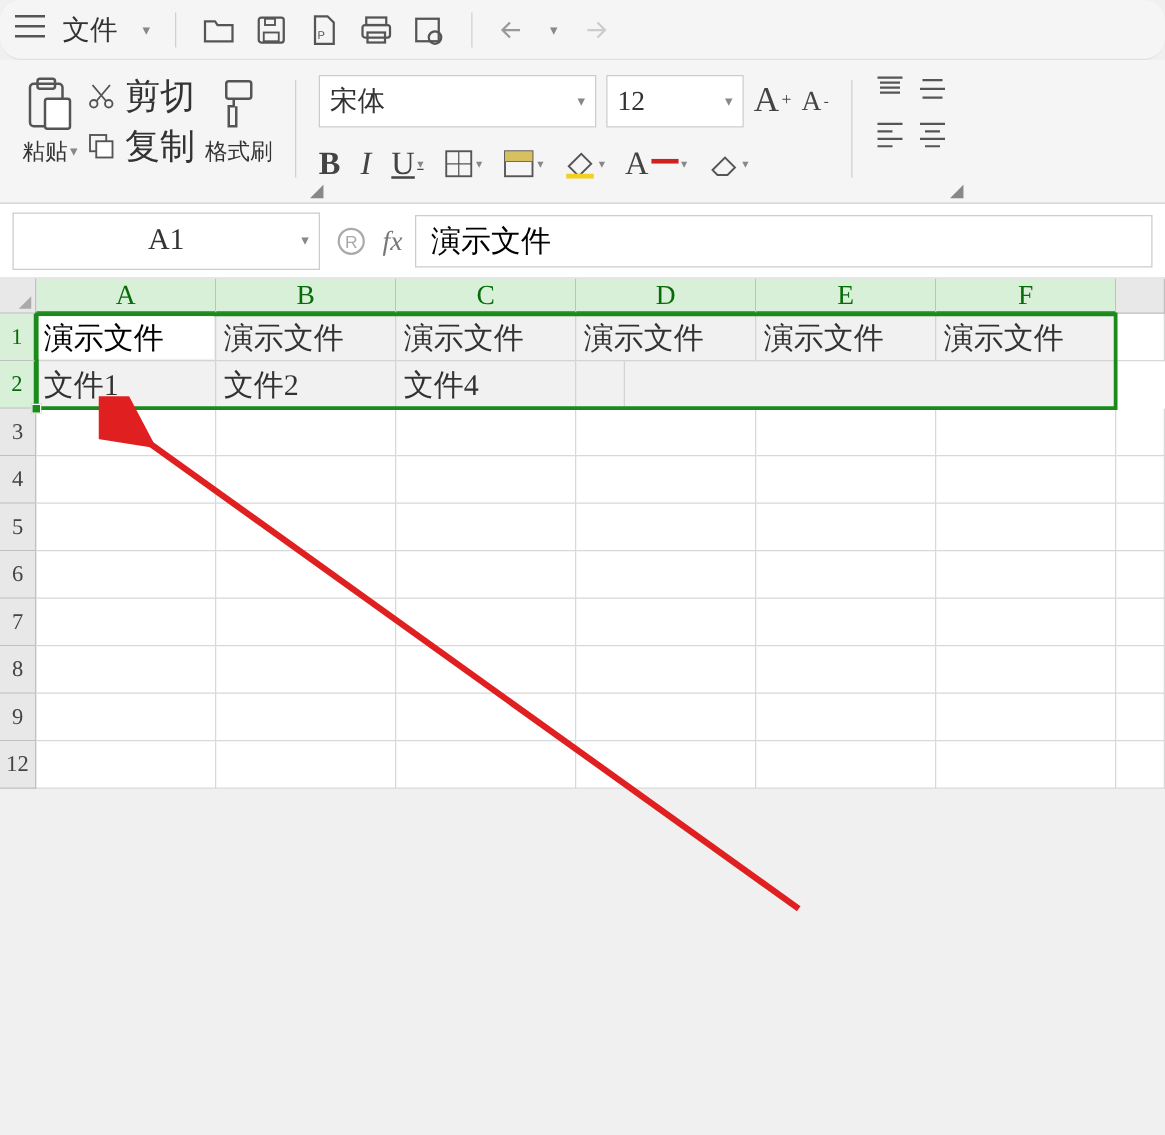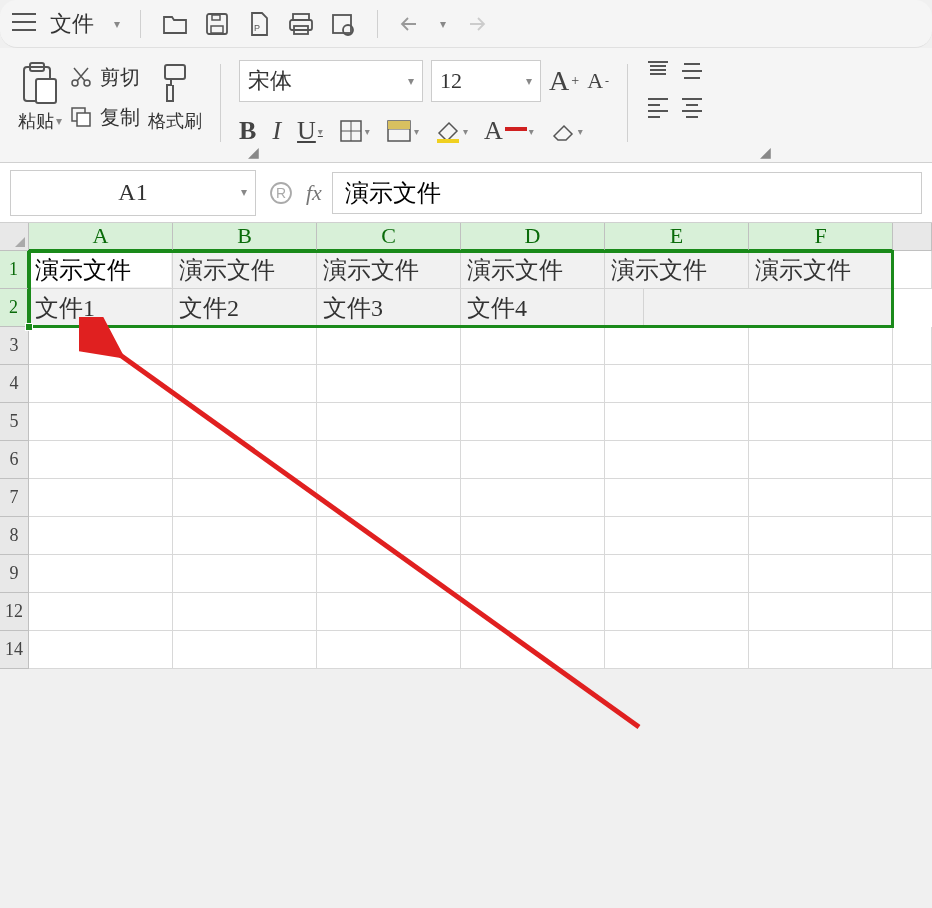--- a/index.html
+++ b/index.html
@@ -50,33 +50,33 @@
   display: flex;
   flex-direction: column;
   align-items: center;
   padding: 0 8px;
 }
 .ribbon-group-row { display: flex; align-items: center; gap: 8px; }
 .group-sep { width: 1px; background: #d0d0d0; align-self: stretch; margin: 4px 2px; }
 .big-btn { display: flex; flex-direction: column; align-items: center; gap: 4px; }
 .big-btn .icon-box { width: 44px; height: 44px; display:flex; align-items:center; justify-content:center; }
 .btn-caption { font-size: 18px; color: #333; display:flex; align-items:center; gap:2px;}
-.small-row-btn { display:flex; align-items:center; gap:8px; font-size:20px; color:#333; height:34px;}
+.small-row-btn { display:flex; align-items:center; gap:8px; font-size:28px; color:#333; height:34px;}
 .small-icon { width:22px; height:22px; display:inline-flex; align-items:center; justify-content:center; }
 .font-combo {
   background: #fff;
   border: 1px solid #ccc;
   height: 42px;
   display: flex;
   align-items: center;
   padding: 0 8px;
   font-size: 22px;
   color: #333;
 }
-.font-name-combo { width: 184px; justify-content: space-between; }
+.font-name-combo { width: 222px; justify-content: space-between; }
 .font-size-combo { width: 110px; justify-content: space-between; }
 .fmt-row { display:flex; align-items:center; gap:16px; margin-top:14px; flex-wrap: nowrap;}
 .fmt-btn { font-family: "Times New Roman", serif; font-size: 26px; color: #444; display:inline-flex; align-items:center; gap:2px;}
 .fmt-btn.italic { font-style: italic; }
 .fmt-btn.underline { text-decoration: underline; }
 .dialog-launcher {
   position: absolute;
   bottom: 2px;
   font-size: 14px;
   color: #888;
@@ -433,21 +433,20 @@
         <div class="cell">演示文件</div>
         <div class="cell">演示文件</div>
         <div class="cell">演示文件</div>
         <div class="cell">演示文件</div>
         <div class="cell" style="width: 39px;"></div>
       </div>
       <div class="grid-row">
         <div class="row-head sel">2</div>
         <div class="cell">文件1</div>
         <div class="cell">文件2</div>
-        <div class="cell">文件3</div>
         <div class="cell">文件4</div>
         <div class="cell" style="width: 39px;"></div>
       </div>
       <div class="grid-row">
         <div class="row-head">3</div>
         <div class="cell"></div>
         <div class="cell"></div>
         <div class="cell"></div>
         <div class="cell"></div>
         <div class="cell"></div>
@@ -509,30 +508,20 @@
         <div class="cell"></div>
         <div class="cell"></div>
         <div class="cell"></div>
         <div class="cell"></div>
         <div class="cell"></div>
         <div class="cell"></div>
         <div class="cell" style="width: 39px;"></div>
       </div>
       <div class="grid-row">
         <div class="row-head">12</div>
-        <div class="cell"></div>
-        <div class="cell"></div>
-        <div class="cell"></div>
-        <div class="cell"></div>
-        <div class="cell"></div>
-        <div class="cell"></div>
-        <div class="cell" style="width: 39px;"></div>
-      </div>
-      <div class="grid-row">
-        <div class="row-head">14</div>
         <div class="cell"></div>
         <div class="cell"></div>
         <div class="cell"></div>
         <div class="cell"></div>
         <div class="cell"></div>
         <div class="cell"></div>
         <div class="cell" style="width: 39px;"></div>
       </div>
     </div>
 

